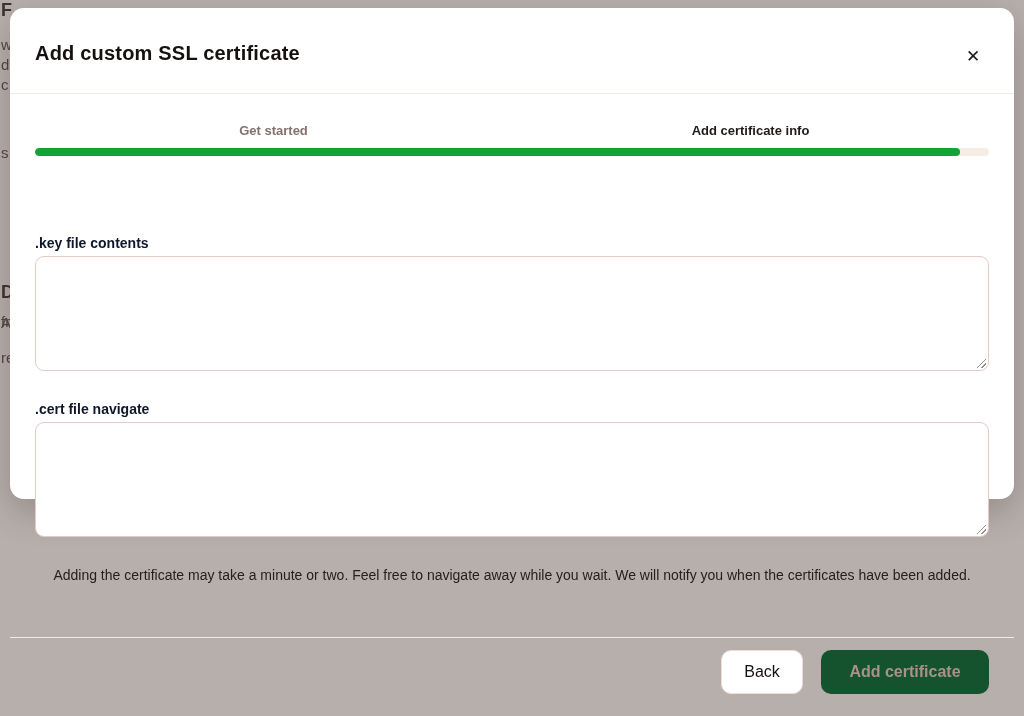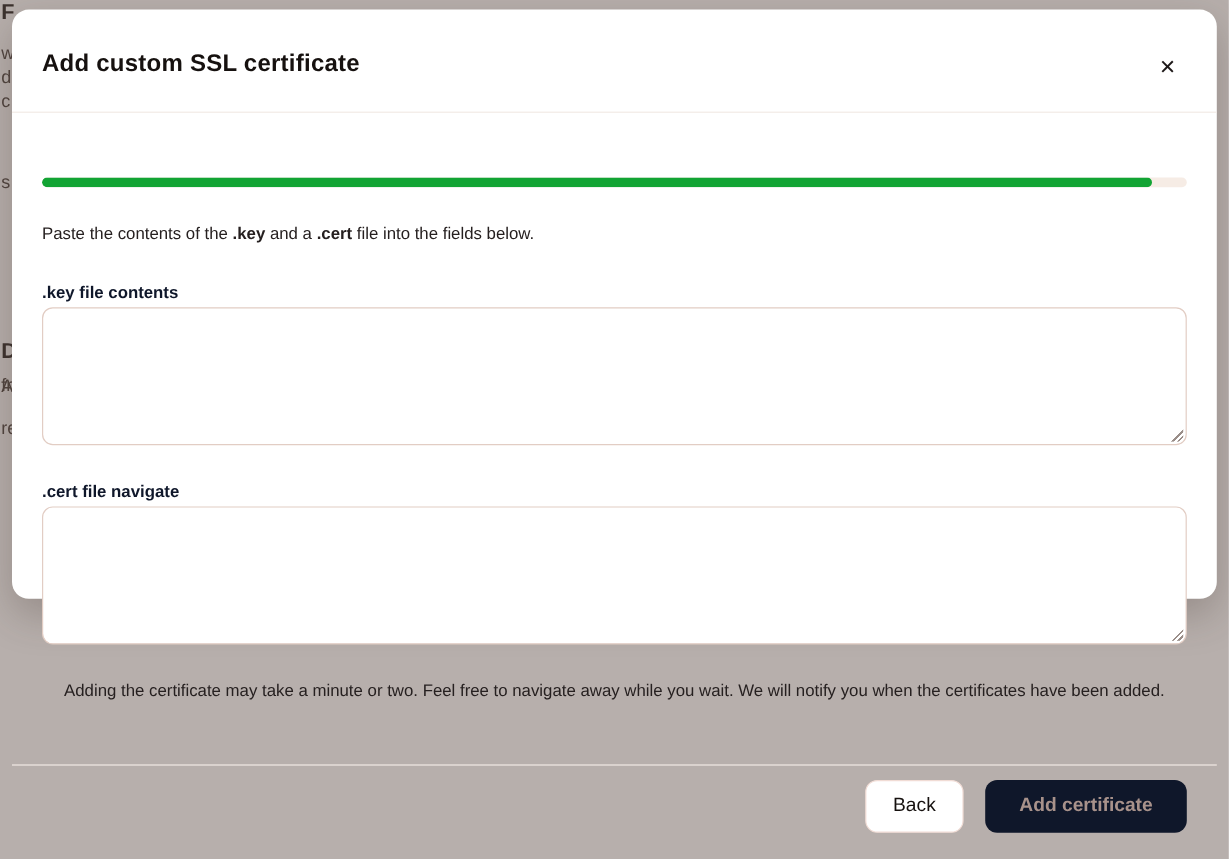--- a/index.html
+++ b/index.html
@@ -116,21 +116,21 @@
   }
   .btn {
     height: 44px; border-radius: 10px; font-family: "Liberation Sans", sans-serif;
     font-size: 16px; cursor: pointer;
   }
   .btn-back {
     width: 82px; background: #ffffff; border: 1px solid #f1dcd5;
     color: #16110f; font-weight: 500;
   }
   .btn-submit {
-    width: 168px; background: #0f172a; border: none;
+    width: 168px; background: #14532d; border: none;
     color: #a8928b; font-weight: 700; cursor: default;
   }
 </style>
 </head>
 <body>
 
 <div>
   <span class="peek bold peek-0">F</span>
   <span class="peek peek-1">w</span>
   <span class="peek peek-2">d</span>
@@ -143,25 +143,28 @@
 </div>
 
 <div class="modal">
 
   <h1 class="modal-title">Add custom SSL certificate</h1>
 
   <button class="close-btn">✕</button>
 
   <div class="header-divider"></div>
 
+  <div class="stepper-labels">
+    <div class="step done">Get started</div>
+    <div class="step active">Add certificate info</div>
+  </div>
   <div class="progress-track">
     <div class="progress-fill" style="width: 97%;"></div>
   </div>
 
-  <p class="intro"><span>Paste the contents of the </span><b>.key</b><span> and a </span><b>.cert</b><span> file into the fields below.</span></p>
 
   <div class="field-label label-key">.key file contents</div>
   <div class="ta-wrap ta-key">
     <textarea placeholder="" style=""></textarea>
     <div class="grip"></div>
   </div>
 
   <div class="field-label label-cert">.cert file navigate</div>
   <div class="ta-wrap ta-cert">
     <textarea placeholder="" style=""></textarea>

